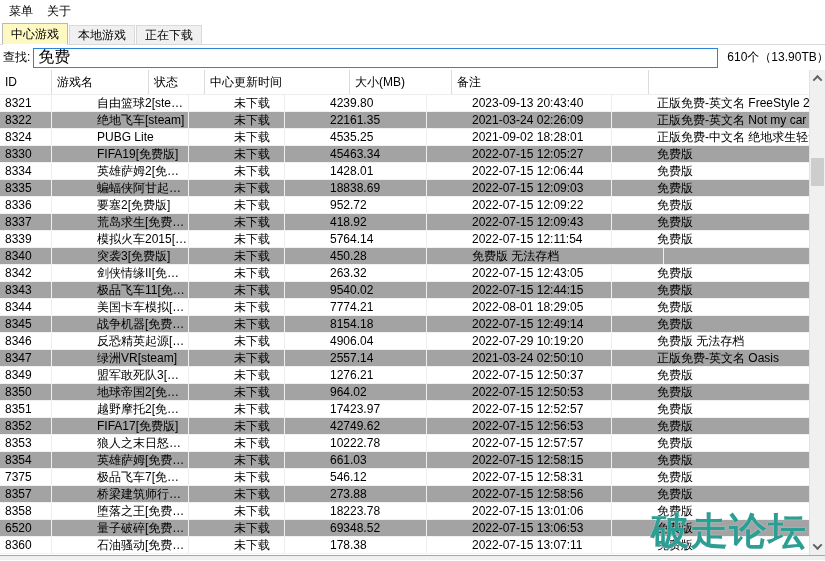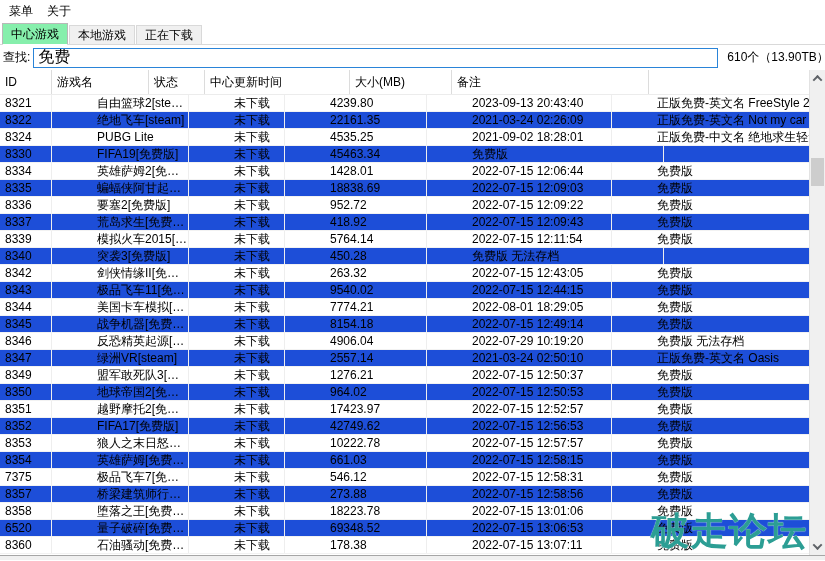--- a/index.html
+++ b/index.html
@@ -38,21 +38,21 @@
     padding: 0 8px;
     background: #f0f0f0;
     border: 1px solid #d9d9d9;
     border-bottom: none;
     margin-right: 1px;
     cursor: default;
   }
   .tab.active {
     height: 22px;
     line-height: 21px;
-    background: #86efac;
+    background: #fef9c3;
     border-color: #b8b8b8;
     border-bottom: 1px solid #fff;
     margin-bottom: -1px;
     position: relative;
     z-index: 2;
   }
   
   .searchrow {
     height: 25px;
     display: flex;
@@ -95,21 +95,21 @@
   .tbody { margin-right: 16px; }
   .tr {
     display: flex;
     height: 17px;
     line-height: 16px;
     background: #ffffff;
     border-bottom: 1px solid #f2f2f2;
     cursor: default;
     gap: 40px;
   }
-  .tr.alt { background: #1d4ed8; }
+  .tr.alt { background: #a3a3a3; }
   .td {
     padding-left: 5px;
     border-right: 1px solid #eeeeee;
     white-space: nowrap;
     overflow: hidden;
     font-size: 12px;
   }
   .c-id     { width: 52px;  flex: 0 0 52px; }
   .c-name   { width: 97px;  flex: 0 0 97px; }
   .c-status { width: 56px;  flex: 0 0 56px; }
@@ -225,20 +225,21 @@
     <div class="td c-time">2021-09-02 18:28:01</div>
     <div class="td c-note">正版免费-中文名 绝地求生轻量版…</div>
     <div class="td c-fill"></div>
   </div>
 
   <div class="tr alt">
     <div class="td c-id">8330</div>
     <div class="td c-name">FIFA19[免费版]</div>
     <div class="td c-status">未下载</div>
     <div class="td c-size">45463.34</div>
+    <div class="td c-time">2022-07-15 12:05:27</div>
     <div class="td c-note">免费版</div>
     <div class="td c-fill"></div>
   </div>
 
   <div class="tr">
     <div class="td c-id">8334</div>
     <div class="td c-name">英雄萨姆2[免…</div>
     <div class="td c-status">未下载</div>
     <div class="td c-size">1428.01</div>
     <div class="td c-time">2022-07-15 12:06:44</div>

